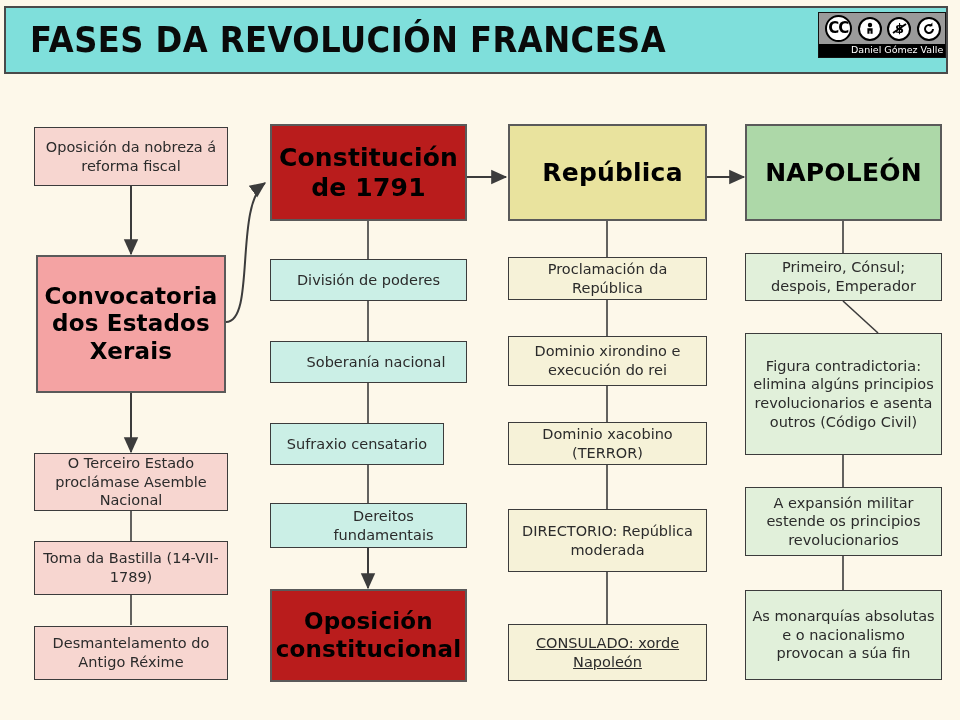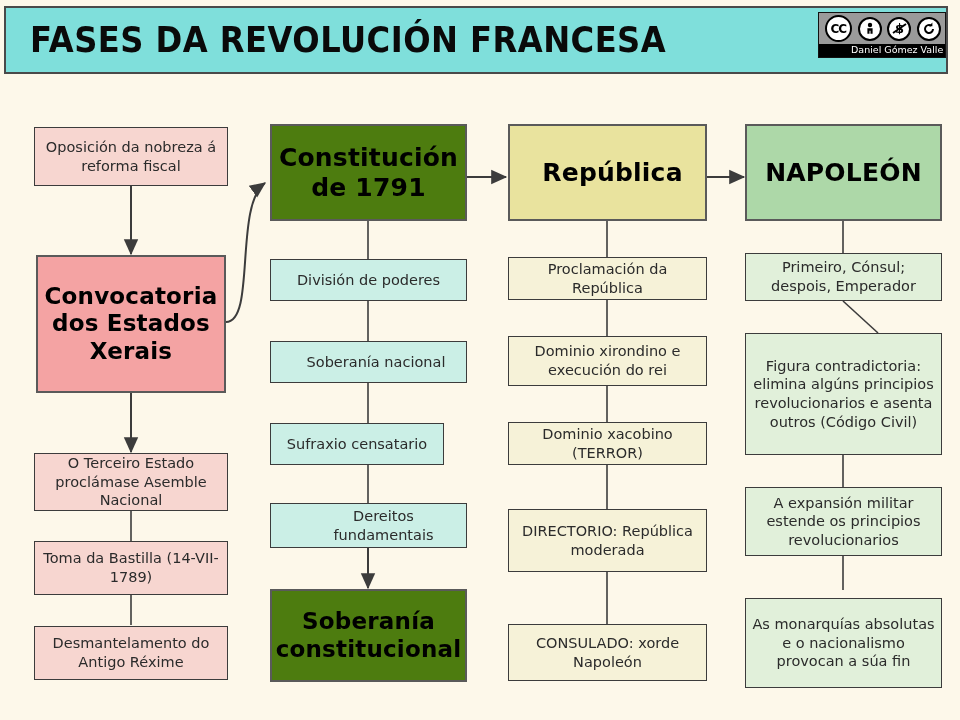--- a/index.html
+++ b/index.html
@@ -36,21 +36,21 @@
     background:#9a9a9a;display:flex;align-items:center;
     justify-content:space-around;padding:0 3px;box-sizing:border-box;
   }
   .cc-circle{
     width:24px;height:24px;border-radius:50%;
     background:#fff;border:2.5px solid #000;box-sizing:border-box;
     display:flex;align-items:center;justify-content:center;
     font-size:12px;font-weight:bold;color:#000;line-height:1;
     font-family:"DejaVu Sans", sans-serif;
   }
-  .cc-circle.wide{width:27px;height:27px;font-size:12px;letter-spacing:-1px;}
+  .cc-circle.wide{width:27px;height:27px;font-size:15px;letter-spacing:-1px;}
   .cc-name{
     position:absolute;left:0;bottom:0;width:128px;height:15px;
     color:#fff;font-size:9.5px;text-align:right;
     padding-right:5px;box-sizing:border-box;line-height:15px;
     font-family:"DejaVu Sans", sans-serif;white-space:nowrap;padding-left:32px;
   }
 
   
   .node{
     position:absolute;box-sizing:border-box;
@@ -68,21 +68,21 @@
     font-size:25px;line-height:1.18;
     letter-spacing:0.2px;
     transform:none;
   }
   .node.headbig{font-size:23px;}
 
   
   .pink-soft{background:#F7D6D0;}
   .pink-strong{background:#F4A3A3;border-color:#6b6b6b;}
   .teal-soft{background:#CBEFE6;}
-  .teal-strong{background:#4d7c0f;}
+  .teal-strong{background:#b91c1c;}
   .khaki-soft{background:#F6F2D8;}
   .khaki-strong{background:#E9E39E;}
   .green-soft{background:#E1F0DA;}
   .green-strong{background:#ADD8A8;}
 
   
   #wires{position:absolute;left:0;top:0;width:960px;height:720px;pointer-events:none;}
 </style>
 </head>
 <body>
@@ -166,37 +166,37 @@
   <div class="node head teal-strong" style="left:270px;top:124px;width:197px;height:97px;">Constitución de 1791</div>
 
   <div class="node sub teal-soft" style="left:270px;top:259px;width:197px;height:42px;">División de poderes</div>
 
   <div class="node sub teal-soft" style="left:270px;top:341px;width:197px;height:42px;padding-left:21px;">Soberanía nacional</div>
 
   <div class="node sub teal-soft" style="left:270px;top:423px;width:174px;height:42px;">Sufraxio censatario</div>
 
   <div class="node sub teal-soft" style="left:270px;top:503px;width:197px;height:45px;padding-left:36px;">Dereitos fundamentais</div>
 
-  <div class="node head teal-strong headbig" style="left:270px;top:589px;width:197px;height:93px;">Soberanía constitucional</div>
+  <div class="node head teal-strong headbig" style="left:270px;top:589px;width:197px;height:93px;">Oposición constitucional</div>
 
   <div class="node head khaki-strong" style="left:508px;top:124px;width:199px;height:97px;padding-left:10px;">República</div>
 
   <div class="node sub khaki-soft" style="left:508px;top:257px;width:199px;height:43px;">Proclamación da República</div>
 
   <div class="node sub khaki-soft" style="left:508px;top:336px;width:199px;height:50px;">Dominio xirondino e execución do rei</div>
 
   <div class="node sub khaki-soft" style="left:508px;top:422px;width:199px;height:43px;">Dominio xacobino (TERROR)</div>
 
   <div class="node sub khaki-soft" style="left:508px;top:509px;width:199px;height:63px;">DIRECTORIO: República moderada</div>
 
-  <div class="node sub khaki-soft" style="left:508px;top:624px;width:199px;height:57px;">CONSULADO: xorde Napoleón</div>
+  <div class="node sub khaki-soft" style="left:508px;top:624px;width:199px;height:57px;text-decoration:underline;">CONSULADO: xorde Napoleón</div>
 
   <div class="node head green-strong" style="left:745px;top:124px;width:197px;height:97px;">NAPOLEÓN</div>
 
   <div class="node sub green-soft" style="left:745px;top:253px;width:197px;height:48px;">Primeiro, Cónsul; despois, Emperador</div>
 
   <div class="node sub green-soft" style="left:745px;top:333px;width:197px;height:122px;">Figura contradictoria: elimina algúns principios revolucionarios e asenta outros (Código Civil)</div>
 
   <div class="node sub green-soft" style="left:745px;top:487px;width:197px;height:69px;">A expansión militar estende os principios revolucionarios</div>
 
-  <div class="node sub green-soft" style="left:745px;top:590px;width:197px;height:90px;margin-top:8px;">As monarquías absolutas e o nacionalismo provocan a súa fin</div>
+  <div class="node sub green-soft" style="left:745px;top:590px;width:197px;height:90px;">As monarquías absolutas e o nacionalismo provocan a súa fin</div>
 
 </div>
 
 </body></html>

